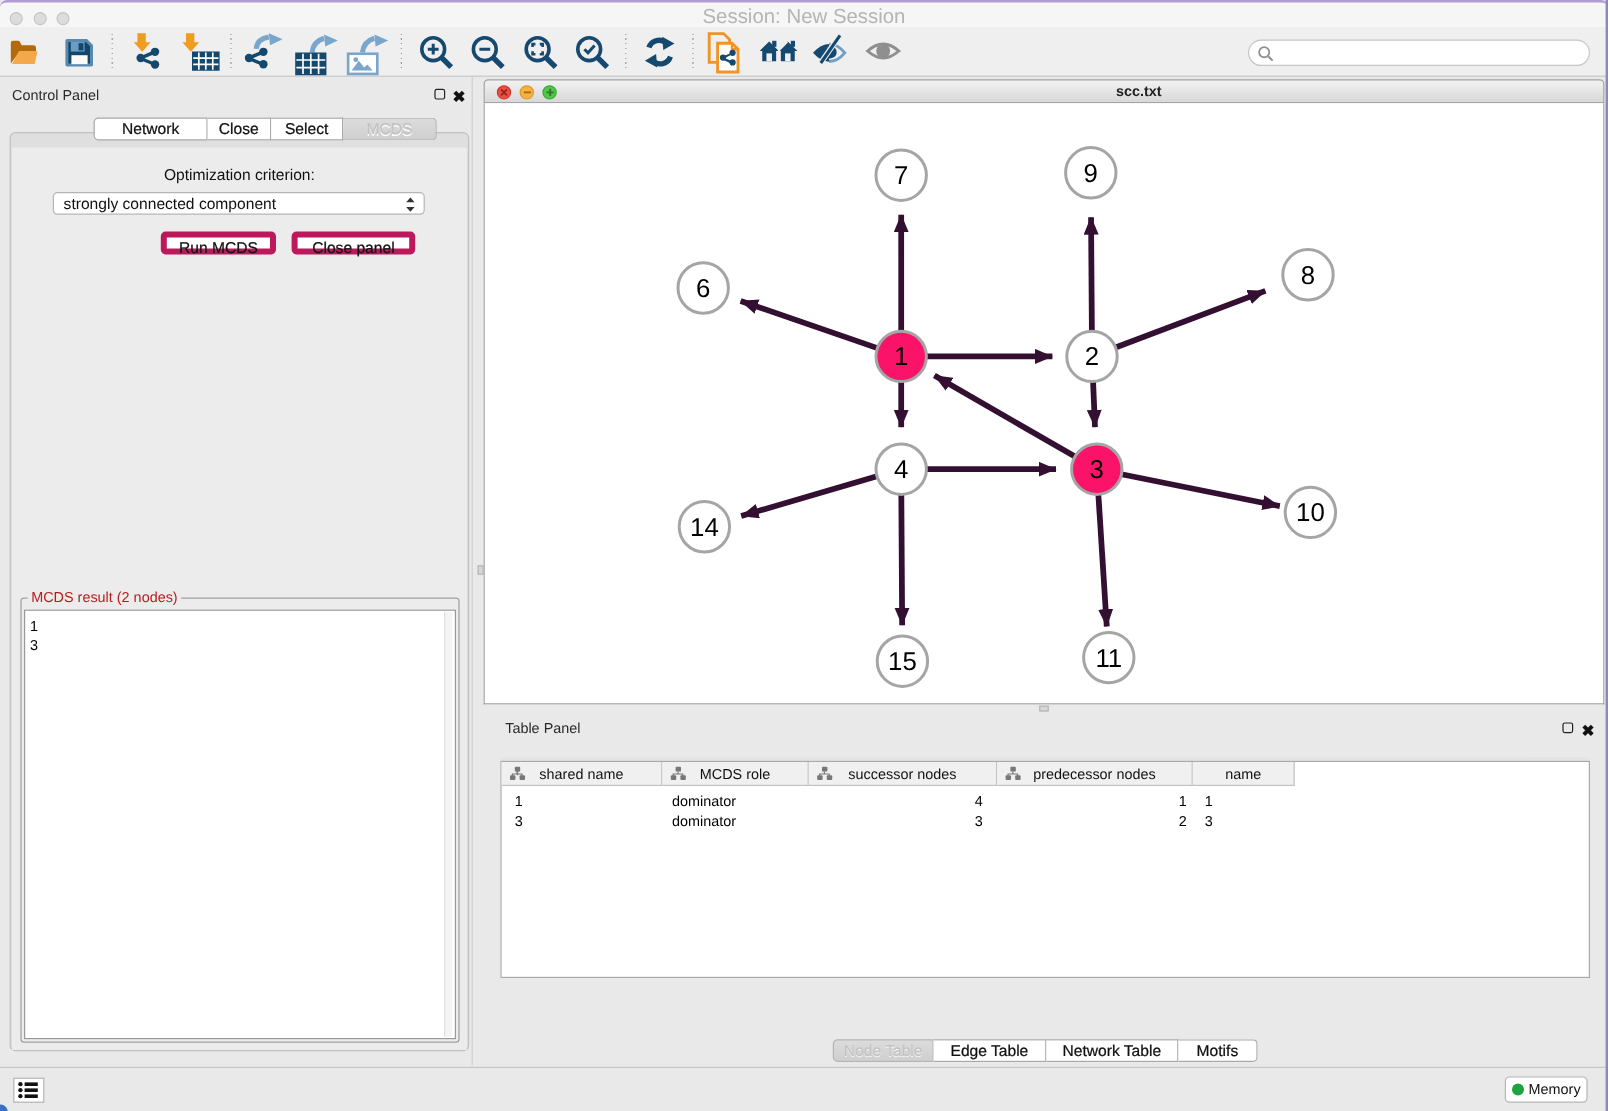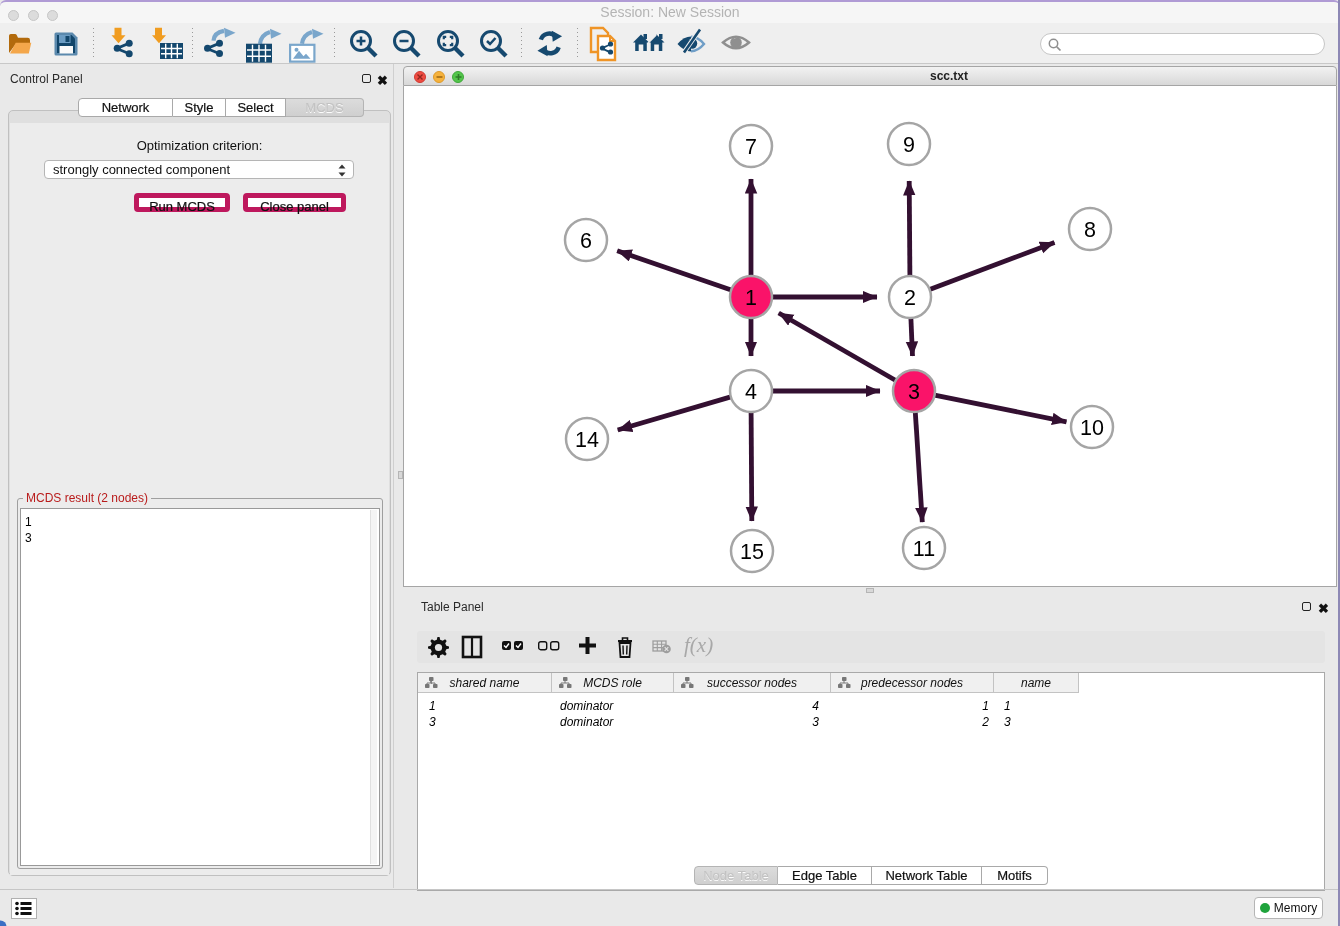--- a/index.html
+++ b/index.html
@@ -4,21 +4,21 @@
 <style>
 * { margin:0; padding:0; box-sizing:border-box; }
 html,body { width:1340px; height:926px; overflow:hidden; }
 body { font-family:"Liberation Sans", sans-serif; background:#e9e9e9; position:relative; }
 .abs { position:absolute; }
 
 #titlebar { left:0; top:0; width:1340px; height:23px; background:#f6f6f6;
   border-top:2px solid #b09bd5; border-radius:6px 6px 0 0; }
 #titlebar .light { position:absolute; top:8px; width:11px; height:11px; border-radius:50%;
   background:#dcdcdc; border:1px solid #c6c6c6; }
-#wintitle { left:0; top:4px; width:1340px; text-align:center; font-size:14px; color:#b4b4b4; }
+#wintitle { left:0; top:4px; width:1340px; text-align:center; font-size:17px; color:#b4b4b4; }
 #toolbar { left:0; top:23px; width:1340px; height:41px; background:#efefef;
   border-bottom:1px solid #c8c8c8; }
 .tsep { position:absolute; top:5px; height:31px; width:1px;
   background-image:repeating-linear-gradient(to bottom,#9a9a9a 0 1px,transparent 1px 4px); }
 #searchbox { left:1040px; top:10px; width:285px; height:22px; background:#fff;
   border:1px solid #c6c6c6; border-radius:11px; }
 #rightedge { right:0; top:0; width:2px; height:926px; background:#8d88b5; }
 
 #cp-title { left:10px; top:72px; font-size:12px; color:#2a2a2a; }
 #cp-border { left:393px; top:64px; width:1px; height:824px; background:#cfcfcf; }
@@ -52,21 +52,21 @@
 #netwin { left:403px; top:66px; width:934px; height:522px; }
 #net-titlebar { left:0; top:0; width:934px; height:20px;
   background:linear-gradient(#f2f2f2,#d8d8d8); border:1px solid #a5a5a5; border-radius:4px 4px 0 0; }
 #net-title { left:0; top:3px; width:1092px; text-align:center; font-size:12px; font-weight:bold; color:#222; }
 .tl { position:absolute; top:4px; width:12px; height:12px; border-radius:50%; }
 #net-canvas { left:0; top:20px; width:934px; height:501px; background:#fff;
   border:1px solid #a5a5a5; border-top:none; }
 
 #tp-title { left:421px; top:600px; font-size:12px; color:#2a2a2a; }
 #tp-toolbar { left:417px; top:631px; width:908px; height:32px; background:#e4e4e4; border-radius:3px; }
-#tp-table { left:417px; top:672px; width:908px; height:219px; background:#fff; border:1px solid #a9a9a9;font-style:italic; }
+#tp-table { left:417px; top:634px; width:908px; height:181px; background:#fff; border:1px solid #a9a9a9; }
 .th { position:absolute; top:0; height:20px; background:#f0f0f0; border-right:1px solid #c3c3c3;
   border-bottom:1px solid #c3c3c3; font-size:12px; color:#111; text-align:center; line-height:20px; }
 .td { position:absolute; font-size:12px; color:#000; height:16px; line-height:16px; }
 #tp-tabs { left:694px; top:866px; }
 
 #statusline { left:0px; top:889px; width:1340px; height:1px; background:#c6c6c6; }
 #listbtn { left:11px; top:898px; width:26px; height:21px; background:#fff; border:1px solid #b0b0b0; }
 #membtn { left:1254px; top:897px; width:69px; height:22px; background:#fff; border:1px solid #b5b5b5;
   border-radius:4px; font-size:12px; color:#111; line-height:20px; text-align:center; }
 .floatico { position:absolute; width:9px; height:9px; border:1.5px solid #222; border-radius:2px; }
@@ -231,21 +231,21 @@
   </div>
 </div>
 
 <div id="cp-title" class="abs">Control Panel</div>
 <div class="floatico" style="left:362px; top:74px;"></div>
 <div class="closeico" style="left:377px; top:76px;">✖</div>
 <div id="cp-box" class="abs"></div>
 <div id="cp-inner" class="abs"></div>
 <div id="cp-tabs" class="abs tabbar">
   <div class="tab first" style="width:95px;">Network</div>
-  <div class="tab" style="width:53px;">Style</div>
+  <div class="tab" style="width:53px;">Close</div>
   <div class="tab" style="width:60px;">Select</div>
   <div class="tab last sel" style="width:78px;">MCDS</div>
 </div>
 <div id="cp-border" class="abs"></div>
 <div id="opt-label" class="abs">Optimization criterion:</div>
 <div id="opt-select" class="abs">strongly connected component
   <svg style="position:absolute;right:6px;top:3px;" width="10" height="13">
     <path d="M5 0.5 L8.5 4.5 L1.5 4.5 z" fill="#333"></path>
     <path d="M5 12.5 L8.5 8.5 L1.5 8.5 z" fill="#333"></path>
   </svg>

